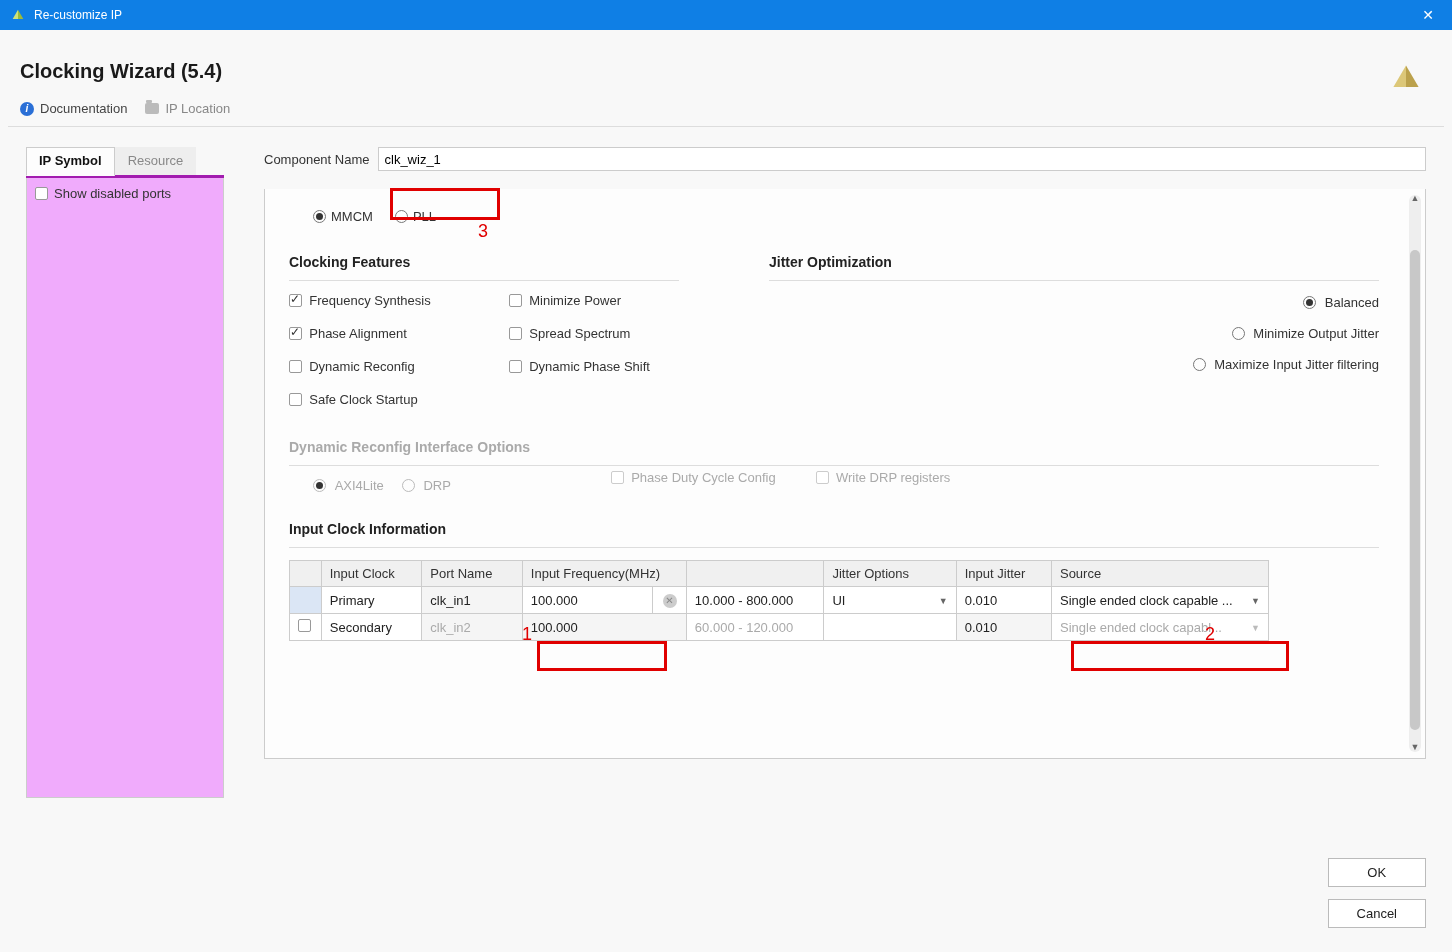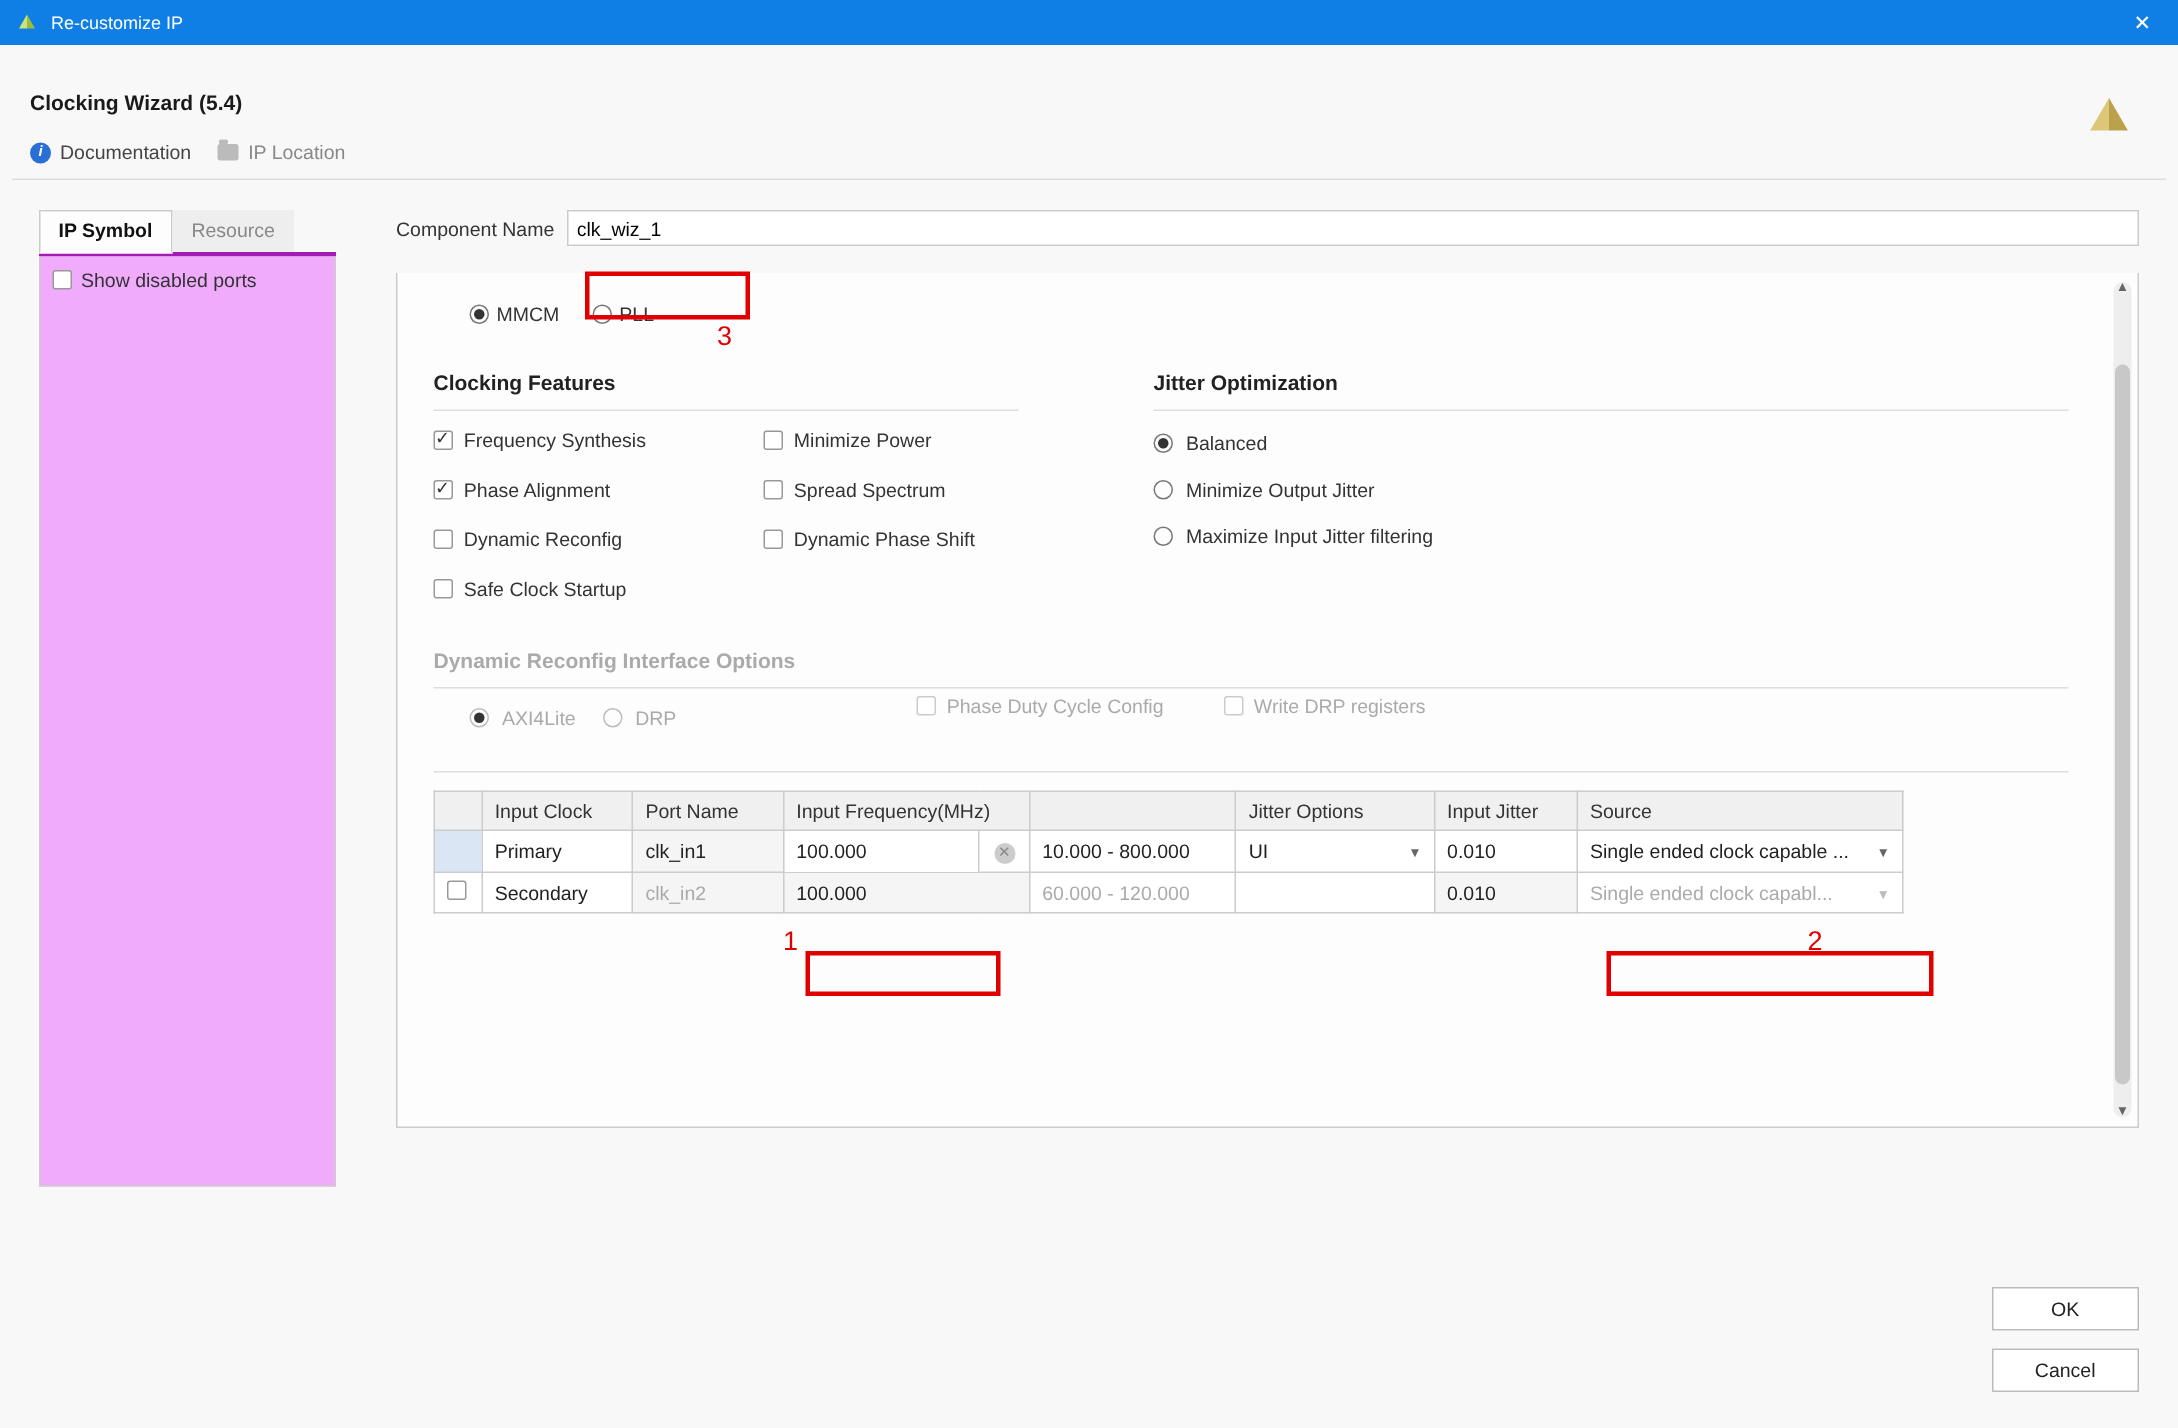--- a/index.html
+++ b/index.html
@@ -37,21 +37,21 @@
   height: 922px;
   background: #f8f8f8;
   position: relative;
 }
 .dlg-inner {
   position: absolute;
   left: 8px; top: 8px; right: 8px; bottom: 8px;
   background: #f8f8f8;
 }
 .heading {
-  font-size: 14px;
+  font-size: 20px;
   font-weight: 700;
   padding: 22px 12px 12px 12px;
   color: #1a1a1a;
 }
 .toolbar {
   border-bottom: 1px solid #ddd;
   padding: 6px 12px 10px;
   display: flex;
   gap: 18px;
   align-items: center;
@@ -482,21 +482,21 @@
                     <span class="chk"></span>&nbsp;&nbsp;
                     <span>Dynamic Phase Shift</span>
                   </span>
                 </div>
               </div>
             </div>
 
             <div style="flex:1;">
               <div class="section-title">Jitter Optimization</div>
               <hr class="hr">
-              <div class="jitter-col" style="margin-top:14px;">
+              <div class="jitter-col" style="margin-top:14px;align-items:flex-end;">
                 <span class="lbl">
                   <span class="radio sel"></span>&nbsp;
                   <span>Balanced</span>
                 </span>
                 <span class="lbl">
                   <span class="radio"></span>&nbsp;
                   <span>Minimize Output Jitter</span>
                 </span>
                 <span class="lbl">
                   <span class="radio"></span>&nbsp;
@@ -528,20 +528,21 @@
                 </span>
                 <span class="lbl disabled">
                   <span class="chk" style="border-color:#ccc"></span>&nbsp;&nbsp;
                   <span>Write DRP registers</span>
                 </span>
               </span>
             </div>
           </div>
 
           <div class="table-area">
+            <div class="section-title">Input Clock Information</div>
             <hr class="hr">
             <table class="clk">
               <thead>
                 <tr>
                   <th style="width:26px;"></th>
                   <th style="width:95px;">Input Clock</th>
                   <th style="width:95px;">Port Name</th>
                   <th style="width:155px;" colspan="2">Input Frequency(MHz)</th>
                   <th style="width:130px;"></th>
                   <th style="width:125px;">Jitter Options</th>

